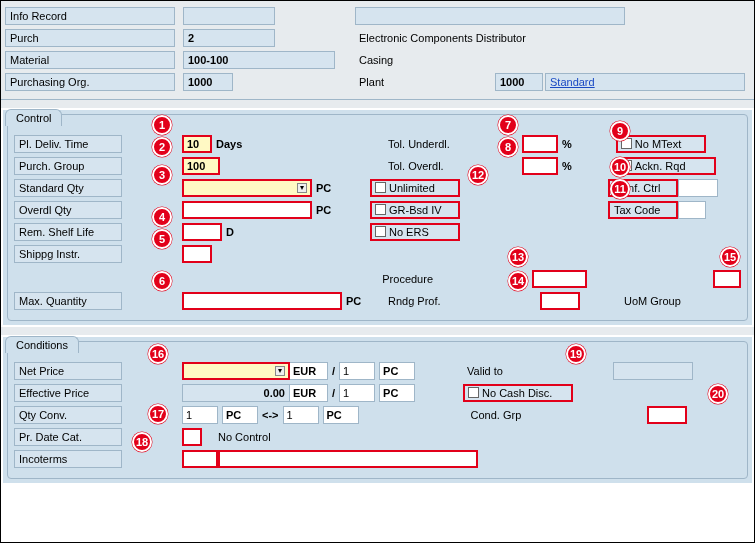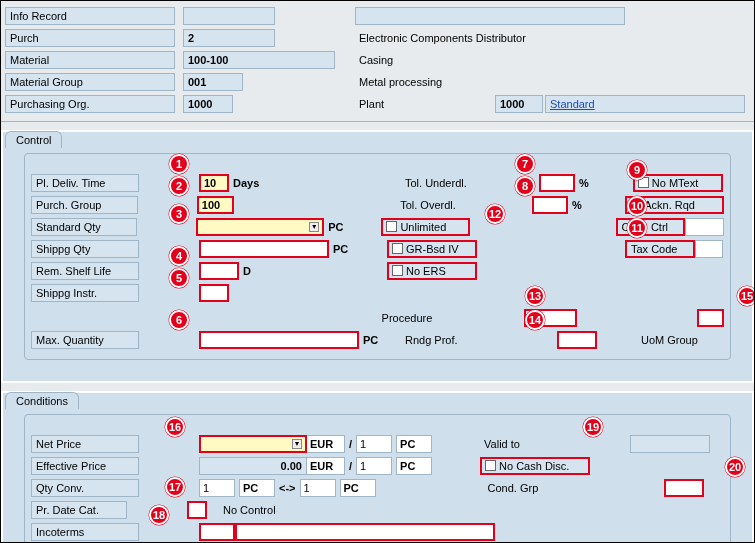--- a/index.html
+++ b/index.html
@@ -19,21 +19,21 @@
     border-bottom: 1px solid #9fb6c8;
   }
   .row { display: flex; align-items: center; height: 21px; margin-bottom: 1px; }
   .lbl { background: #d6e4ef; border: 1px solid #9fb6c8; padding: 2px 4px; height: 18px; display: flex; align-items: center; }
   .val { background: #d6e4ef; border: 1px solid #9fb6c8; padding: 2px 4px; height: 18px; display: flex; align-items: center; font-weight: bold; }
   .inp { background: #fff; border: 1px solid #9fb6c8; padding: 2px 3px; height: 18px; display: flex; align-items: center; }
   .inp.yellow { background: #fff9c4; }
   .txt { padding: 2px 4px; }
   .section {
     background: #cfe0ec;
-    padding: 21px;
+    padding: 4px;
     margin: 2px;
     position: relative;
   }
   .section-tab {
     position: absolute;
     top: -1px; left: 2px;
     background: #cfe0ec;
     border: 1px solid #9fb6c8;
     border-bottom: none;
     border-radius: 6px 6px 0 0;
@@ -90,27 +90,20 @@
       <div class="txt">Electronic Components Distributor</div>
     </div>
     <div class="row">
       <div class="lbl" style="width:170px">Material</div>
       <div style="width:8px"></div>
       <div class="val" style="width:152px">100-100</div>
       <div style="width:20px"></div>
       <div class="txt">Casing</div>
     </div>
     <div class="row">
-      <div class="lbl" style="width:170px">Material Group</div>
-      <div style="width:8px"></div>
-      <div class="val" style="width:60px">001</div>
-      <div style="width:112px"></div>
-      <div class="txt">Metal processing</div>
-    </div>
-    <div class="row">
       <div class="lbl" style="width:170px">Purchasing Org.</div>
       <div style="width:8px"></div>
       <div class="val" style="width:50px">1000</div>
       <div style="width:122px"></div>
       <div class="txt" style="width:140px">Plant</div>
       <div class="val" style="width:48px">1000</div>
       <div style="width:2px"></div>
       <div class="val link" style="width:200px; font-weight:normal">Standard</div>
     </div>
   </div>
@@ -166,21 +159,21 @@
         <div class="cbwrap hl" style="width:90px">
             <span class="cb"></span>
             <span>Unlimited</span>
           </div>
         <div style="width:148px"></div>
         <div class="lbl hl" style="width:70px">Conf. Ctrl</div>
         <div class="inp" style="width:40px"></div>
       </div>
 
       <div class="row">
-        <div class="lbl" style="width:108px">Shippg Qty</div>
+        <div class="lbl" style="width:108px">Overdl Qty</div>
         <div style="width:60px"></div>
         <div class="inp hl" style="width:130px"></div>
         <div class="txt" style="font-weight:bold; width:30px">PC</div>
         <div style="width:28px"></div>
         <div class="cbwrap hl" style="width:90px">
             <span class="cb"></span>
             <span>GR-Bsd IV</span>
           </div>
         <div style="width:148px"></div>
         <div class="lbl hl" style="width:70px">Tax Code</div>
@@ -295,21 +288,21 @@
         <div class="inp" style="width:36px">1</div>
         <div style="width:4px"></div>
         <div class="inp" style="width:36px; font-weight:bold">PC</div>
         <div style="width:108px"></div>
         <div class="lbl" style="width:80px; background:transparent; border:none">Cond. Grp</div>
         <div style="width:100px"></div>
         <div class="inp hl" style="width:40px"></div>
       </div>
 
       <div class="row">
-        <div class="lbl" style="width:96px">Pr. Date Cat.</div>
+        <div class="lbl" style="width:108px">Pr. Date Cat.</div>
         <div style="width:60px"></div>
         <div class="inp hl" style="width:20px"></div>
         <div style="width:12px"></div>
         <div class="txt">No Control</div>
       </div>
 
       <div class="row">
         <div class="lbl" style="width:108px">Incoterms</div>
         <div style="width:60px"></div>
         <div class="inp hl" style="width:36px"></div>

